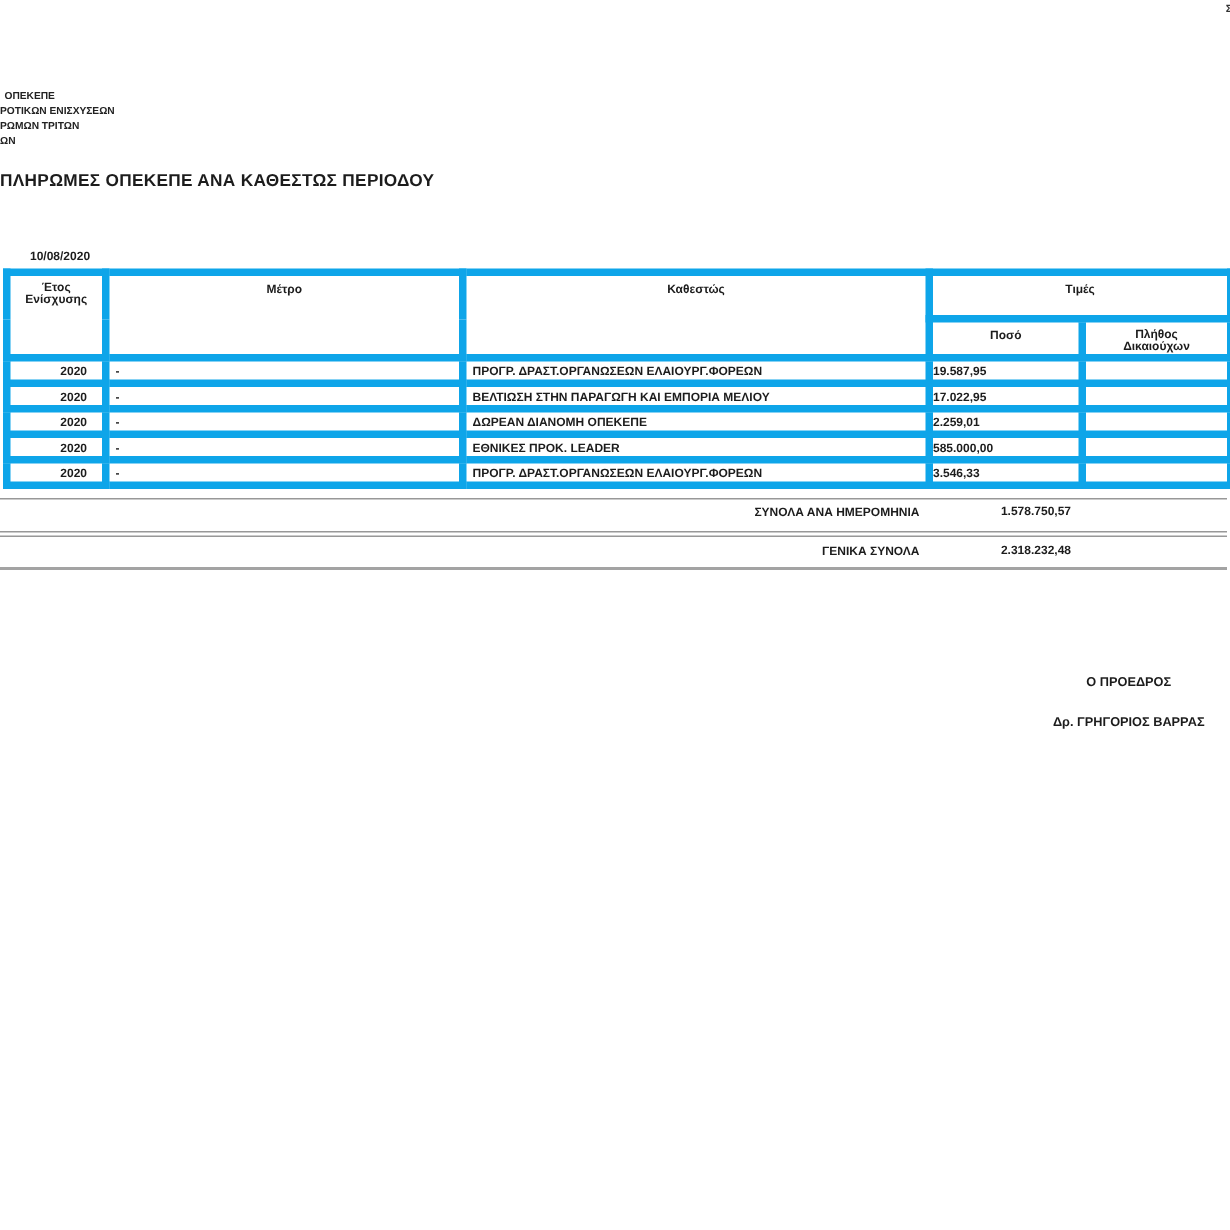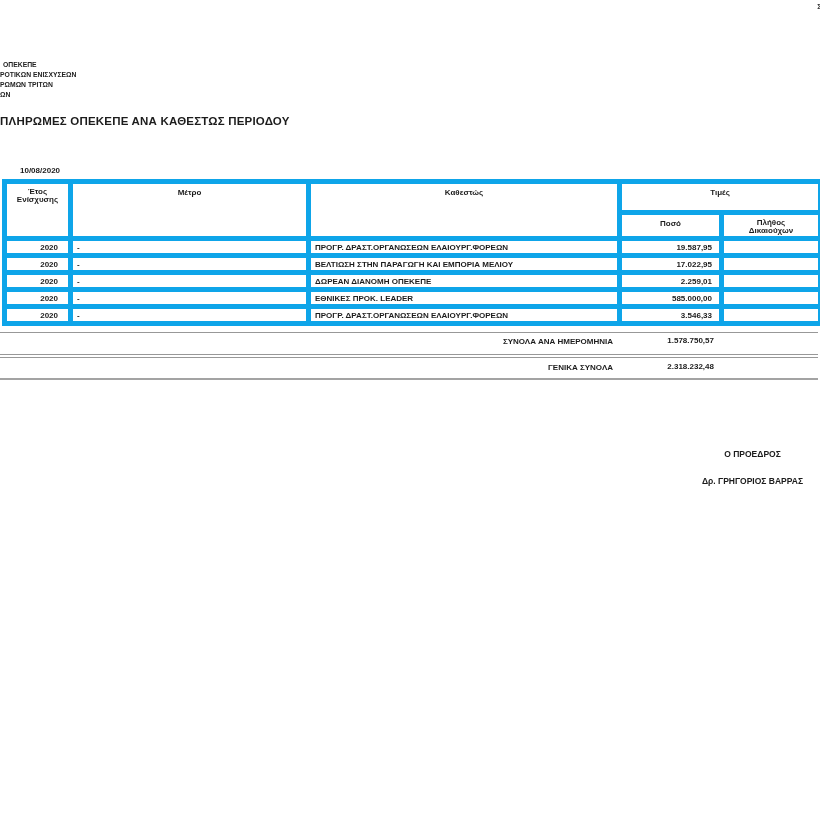--- a/index.html
+++ b/index.html
@@ -59,21 +59,21 @@
     padding-top: 4px; white-space: normal;
   }
   tr.hdr-top th { height: 31px; }
   tr.hdr-sub th { height: 26px; }
   th .wrap-narrow { display: inline-block; width: 56px; text-align: center; line-height: 8px; }
   th .wrap-benef  { display: inline-block; width: 60px; text-align: center; line-height: 8px; }
   tr.data-row td { height: 17px; vertical-align: middle; }
   td.cell-year   { text-align: right; padding-right: 10px; margin-top: 38px; }
   td.cell-meas   { text-align: left;  padding-left: 4px; }
   td.cell-reg    { text-align: left;  padding-left: 4px; }
-  td.cell-amt    { text-align: right; padding-right: 7px; }
+  td.cell-amt    { text-align: left; padding-right: 7px; }
   td.cell-benef  { }
 
   
   .rule { position: absolute; left: 0; width: 818px; background: #989898; height: 1px; }
   .rule-a  { top: 332px; }
   .rule-b1 { top: 354px; }
   .rule-b2 { top: 357px; }
   .rule-c  { top: 378px; height: 2px; background: #a3a3a3; }
   .tot-label {
     left: 0; width: 613px; text-align: right;

